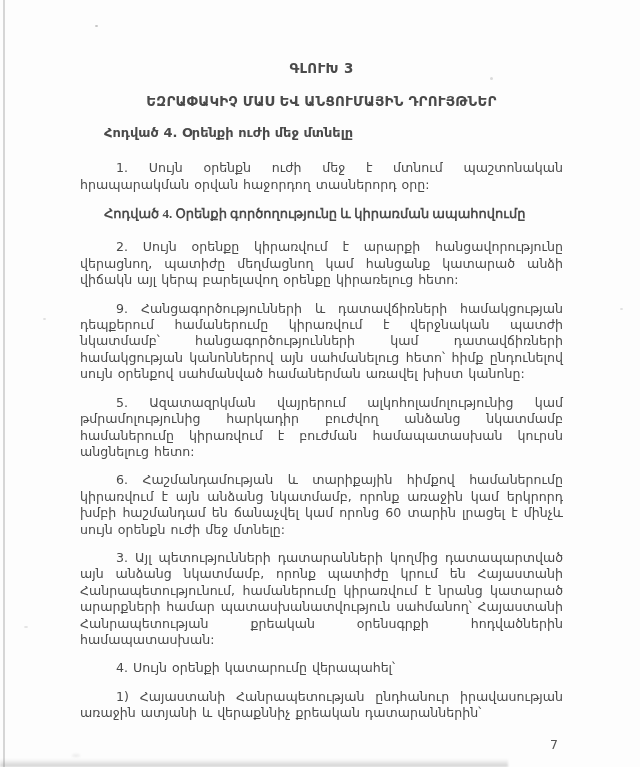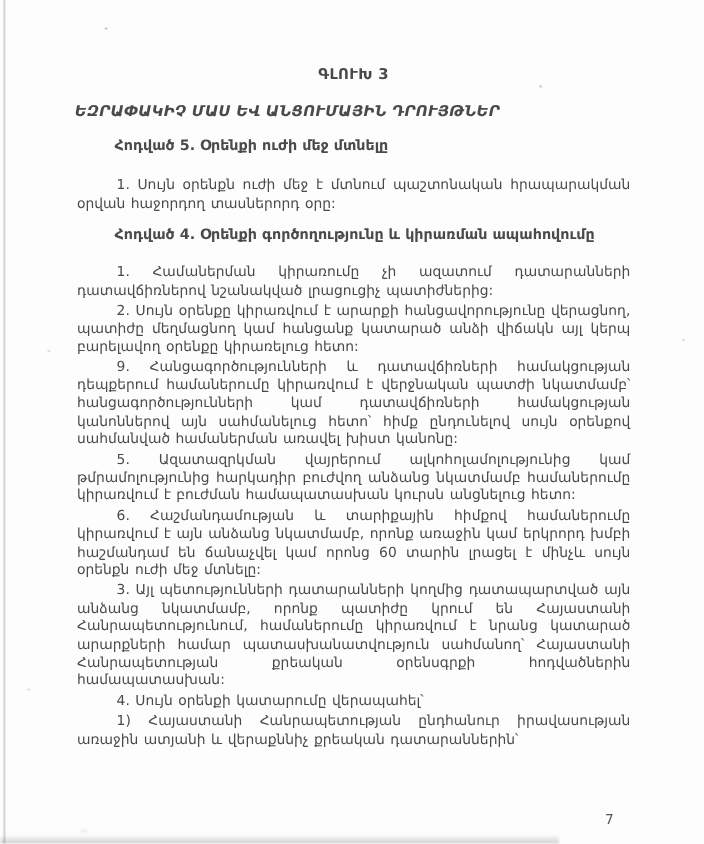--- a/index.html
+++ b/index.html
@@ -42,39 +42,39 @@
     -webkit-font-smoothing: antialiased;
   }
   .chapter {
     text-align: center;
     font-weight: bold;
     font-size: 13.5px;
     margin: 0 0 17px 0;
     letter-spacing: 0.3px;
   }
   .chapter-sub {
-    text-align: left;
+    text-align: center;
     font-weight: bold;
-    font-style: italic;
     font-size: 13.5px;
     margin: 0 0 15px 0;
     letter-spacing: 0.2px;
   }
   .art-heading {
     font-weight: bold;
     font-size: 13px;
     text-indent: 36px;
     margin: 0 0 19px 0;
   }
   .art-heading.art4 {
     margin-top: 13px;
     margin-bottom: 17px;
+    font-family: Liberation Serif, serif;
   }
   p.body-p {
-    margin: 2px;
+    margin: 12px;
     text-align: justify;
     text-indent: 36px;
     word-spacing: 1px;
   }
   .page-number {
     position: absolute;
     left: 550px;
     top: 737px;
     font-size: 12.5px;
     color: #555;
@@ -94,25 +94,24 @@
 </head>
 <body>
 
 <div class="scan">
   <div class="edge-left"></div>
 
   <div class="content">
     <div class="chapter">ԳԼՈՒԽ 3</div>
     <div class="chapter-sub">ԵԶՐԱՓԱԿԻՉ ՄԱՍ ԵՎ ԱՆՑՈՒՄԱՅԻՆ ԴՐՈՒՅԹՆԵՐ</div>
 
-    <div class="art-heading">Հոդված 5. Օրենքի ուժի մեջ մտնելը</div>
+    <div class="art-heading">Հոդված 4. Օրենքի ուժի մեջ մտնելը</div>
     <p class="body-p">1. Սույն օրենքն ուժի մեջ է մտնում պաշտոնական հրապարակման օրվան հաջորդող տասներորդ օրը:</p>
 
     <div class="art-heading art4">Հոդված 4. Օրենքի գործողությունը և կիրառման ապահովումը</div>
-    <p class="body-p">1. Համաներման կիրառումը չի ազատում դատարանների դատավճիռներով նշանակված լրացուցիչ պատիժներից:</p>
     <p class="body-p">2. Սույն օրենքը կիրառվում է արարքի հանցավորությունը վերացնող, պատիժը մեղմացնող կամ հանցանք կատարած անձի վիճակն այլ կերպ բարելավող օրենքը կիրառելուց հետո:</p>
     <p class="body-p">9. Հանցագործությունների և դատավճիռների համակցության դեպքերում համաներումը կիրառվում է վերջնական պատժի նկատմամբ՝ հանցագործությունների կամ դատավճիռների համակցության կանոններով այն սահմանելուց հետո՝ հիմք ընդունելով սույն օրենքով սահմանված համաներման առավել խիստ կանոնը:</p>
     <p class="body-p">5. Ազատազրկման վայրերում ալկոհոլամոլությունից կամ թմրամոլությունից հարկադիր բուժվող անձանց նկատմամբ համաներումը կիրառվում է բուժման համապատասխան կուրսն անցնելուց հետո:</p>
     <p class="body-p">6. Հաշմանդամության և տարիքային հիմքով համաներումը կիրառվում է այն անձանց նկատմամբ, որոնք առաջին կամ երկրորդ խմբի հաշմանդամ են ճանաչվել կամ որոնց 60 տարին լրացել է մինչև սույն օրենքն ուժի մեջ մտնելը:</p>
     <p class="body-p">3. Այլ պետությունների դատարանների կողմից դատապարտված այն անձանց նկատմամբ, որոնք պատիժը կրում են Հայաստանի Հանրապետությունում, համաներումը կիրառվում է նրանց կատարած արարքների համար պատասխանատվություն սահմանող՝ Հայաստանի Հանրապետության քրեական օրենսգրքի հոդվածներին համապատասխան:</p>
     <p class="body-p">4. Սույն օրենքի կատարումը վերապահել՝</p>
     <p class="body-p">1) Հայաստանի Հանրապետության ընդհանուր իրավասության առաջին ատյանի և վերաքննիչ քրեական դատարաններին՝</p>
   </div>
 
   <div class="page-number">7</div>

